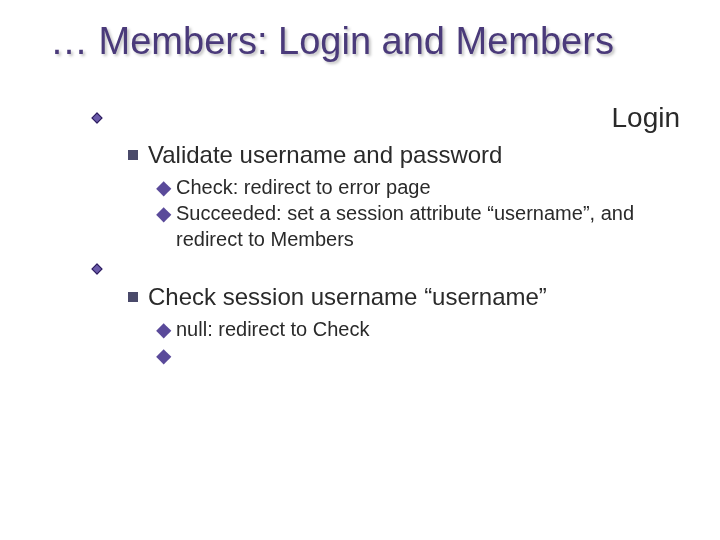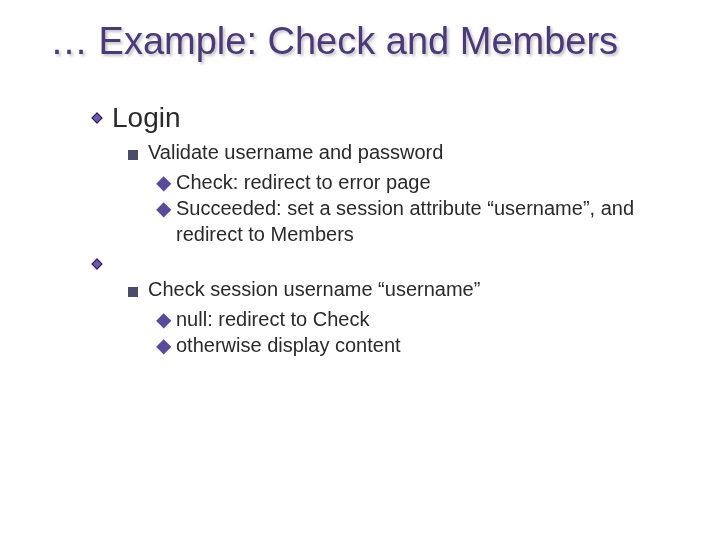--- a/index.html
+++ b/index.html
@@ -21,20 +21,21 @@
       margin-bottom: 38px;
     }
     .level1 {
       margin-left: 40px;
       margin-bottom: 4px;
     }
     .level1-row {
       display: flex;
       align-items: center;
       gap: 8px;
+      justify-content: space-between;
     }
     .diamond-icon {
       width: 14px;
       height: 14px;
       display: inline-block;
       flex-shrink: 0;
     }
     .diamond-icon svg { display: block; }
     .level1-text {
       font-size: 28px;
@@ -53,21 +54,21 @@
     }
     .square-icon {
       width: 10px;
       height: 10px;
       background: #4a4a6a;
       display: inline-block;
       flex-shrink: 0;
       margin-top: 10px;
     }
     .level2-text {
-      font-size: 20px;
+      font-size: 24px;
       color: #2a2a2a;
       line-height: 1.25;
     }
     .level3 {
       margin-left: 106px;
       margin-top: 2px;
     }
     .level3-row {
       display: flex;
       align-items: flex-start;
@@ -85,21 +86,21 @@
     .level3-text {
       font-size: 20px;
       color: #2a2a2a;
       line-height: 1.3;
     }
     .section-gap { height: 10px; }
   </style>
 </head>
 <body>
 
-<h1 class="title">… Example: Check and Members</h1>
+<h1 class="title">… Members: Login and Members</h1>
 
 <div class="level1">
   <div class="level1-row">
     <span class="diamond-icon">
       <svg viewBox="0 0 14 14">
           <rect x="3" y="3" width="8" height="8" fill="#6a5aaa" transform="rotate(45 7 7)"></rect>
           <rect x="3.5" y="3.5" width="7" height="7" fill="none" stroke="#2a1a5a" stroke-width="1" transform="rotate(45 7 7)"></rect>
         </svg>
     </span>
     <span class="level1-text">Login</span>
@@ -144,15 +145,14 @@
   </div>
 </div>
 
 <div class="level3">
   <div class="level3-row">
     <span class="bullet3">◆</span>
     <span class="level3-text">null: redirect to Check</span>
   </div>
   <div class="level3-row">
     <span class="bullet3">◆</span>
-    <span class="level3-text">otherwise display content</span>
   </div>
 </div>
 
 </body></html>

